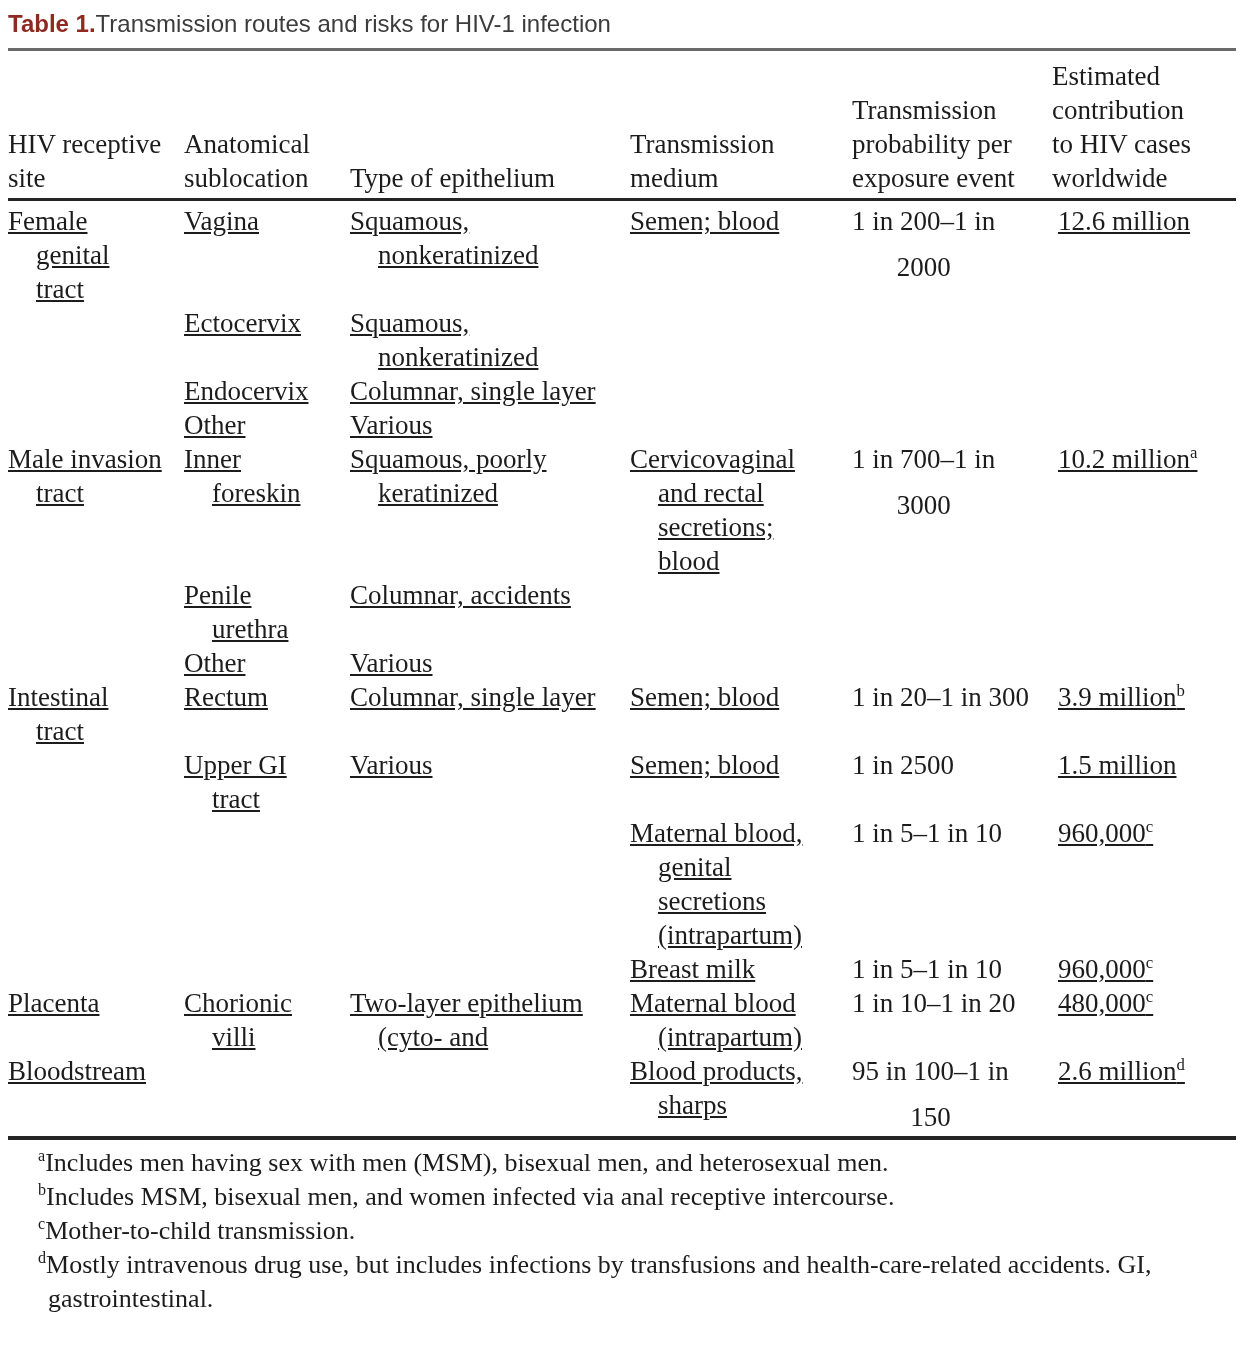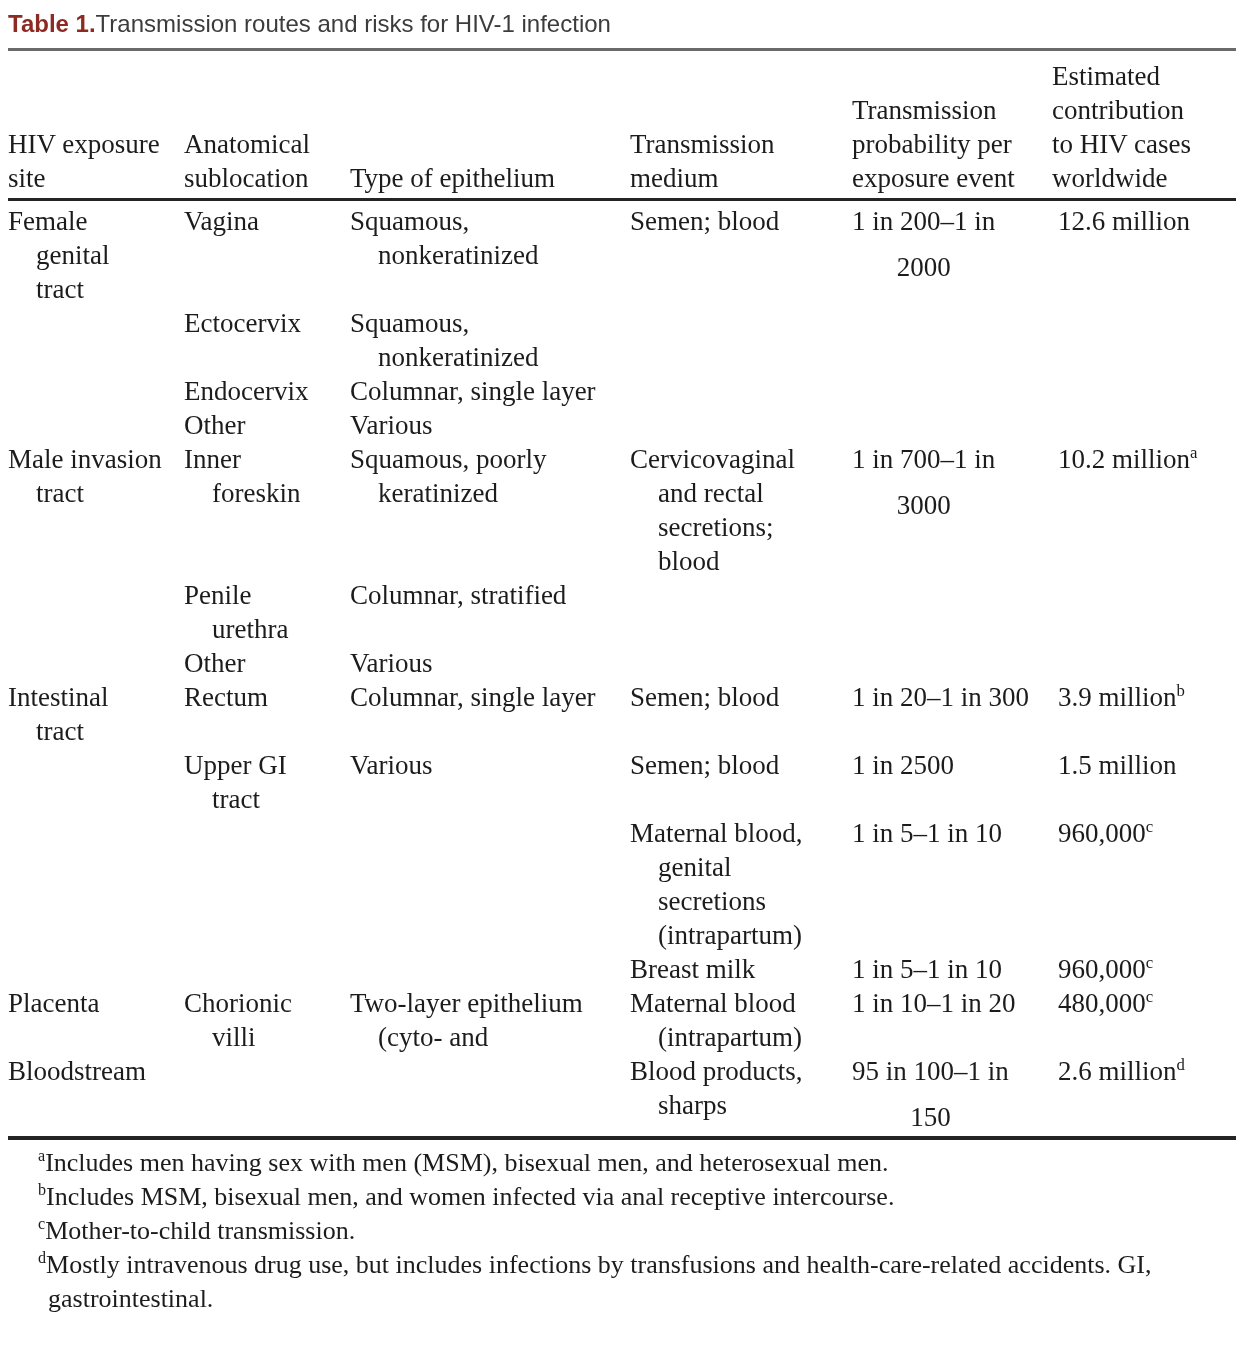--- a/index.html
+++ b/index.html
@@ -35,21 +35,21 @@
     display: grid;
     grid-template-columns: 176px 166px 280px 222px 200px 1fr;
   }
 
   
   .header-row { padding: 8px 0 3px; align-items: end; }
   .hcell { font-size: 27px; line-height: 34px; }
   .hcell.center { text-align: left; }
 
   
-  .body-rows { padding: 3px 0 2px; }
+  .body-rows { padding: 3px 0 2px; text-decoration: underline; }
   .cell { font-size: 27px; line-height: 34px; }
   .cell .line { white-space: nowrap; }
   .c0 .line + .line,
   .c1 .line + .line,
   .c2 .line + .line,
   .c3 .line + .line { padding-left: 28px; }
   .c4 .inner { display: inline-block; }
   .c4 .line + .line { text-align: center; padding-left: 0; margin-top: 12px; }
   .c5 { padding-left: 6px; }
 
@@ -70,21 +70,21 @@
 <div class="page">
 
   <div class="titlebar">
     <span class="title-label" style="color: rgb(142, 42, 34);">Table 1.</span><span class="title-text" style="color: rgb(60, 60, 60);">Transmission routes and risks for HIV-1 infection</span>
   </div>
 
   <div class="rule rule-light"></div>
 
   <div id="table-header" class="grid header-row">
       <div class="hcell left">
-        <div class="line">HIV exposure</div>
+        <div class="line">HIV receptive</div>
         <div class="line">site</div>
       </div>
       <div class="hcell left">
         <div class="line">Anatomical</div>
         <div class="line">sublocation</div>
       </div>
       <div class="hcell center">
         <div class="line">Type of epithelium</div>
       </div>
       <div class="hcell center">
@@ -189,21 +189,21 @@
           <div class="line">10.2 million<sup>a</sup></div>
         </div>
       </div>
       <div class="grid">
         <div class="cell c0"></div>
         <div class="cell c1">
           <div class="line">Penile</div>
           <div class="line">urethra</div>
         </div>
         <div class="cell c2">
-          <div class="line">Columnar, stratified</div>
+          <div class="line">Columnar, accidents</div>
         </div>
         <div class="cell c3"></div>
         <div class="cell c4"><div class="inner"></div></div>
         <div class="cell c5"></div>
       </div>
       <div class="grid">
         <div class="cell c0"></div>
         <div class="cell c1">
           <div class="line">Other</div>
         </div>

